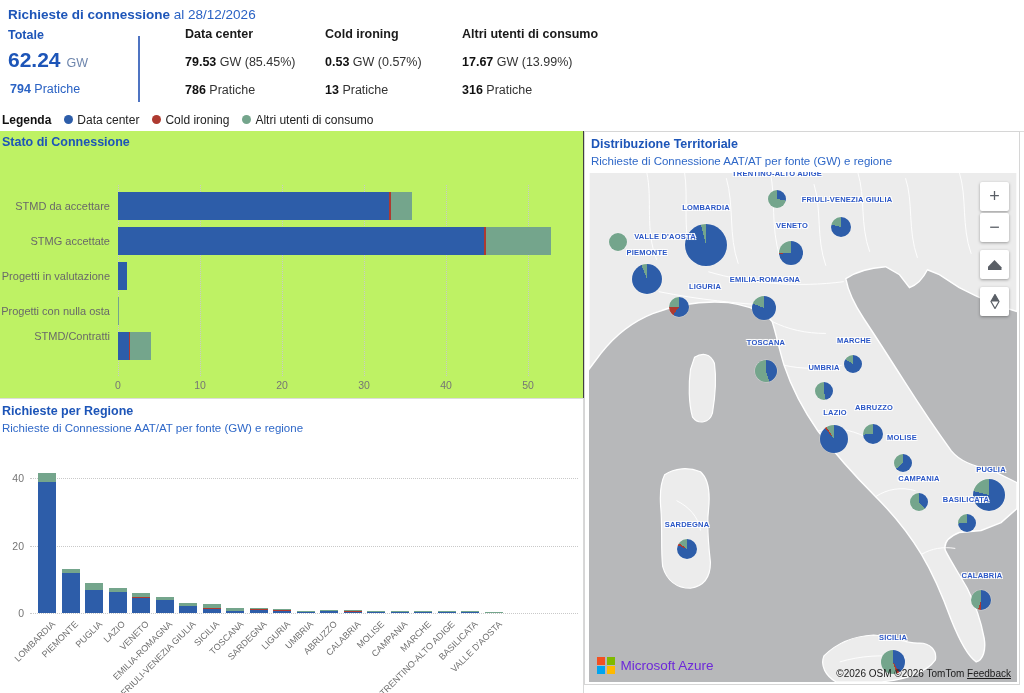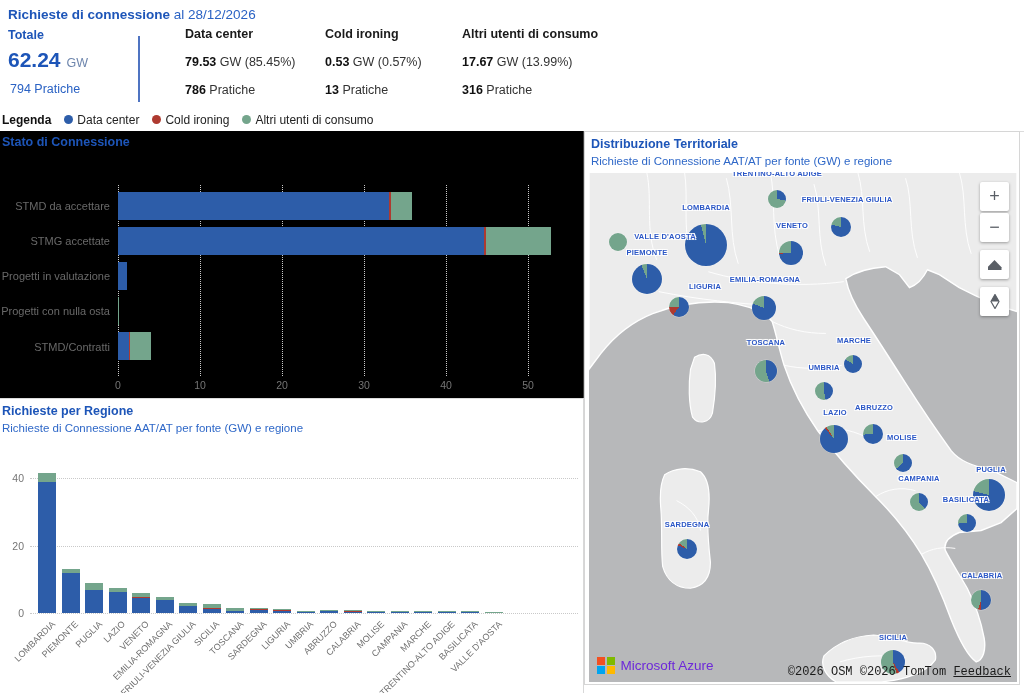--- a/index.html
+++ b/index.html
@@ -6,37 +6,37 @@
     font-family:"Liberation Sans",sans-serif;-webkit-font-smoothing:antialiased;}
   .abs{position:absolute;}
   
   #header{position:absolute;left:0;top:0;width:1024px;height:108px;border-bottom:1px solid #e0e0e0;background:#fff;}
   #hdr-title{position:absolute;left:8px;top:7px;font-size:13.5px;color:#2a62c4;}
   #hdr-title b{color:#1d55b8;font-weight:700;}
   #tot-label{position:absolute;left:8px;top:28px;font-size:12.5px;font-weight:700;color:#1d55b8;}
   #tot-value{position:absolute;left:8px;top:48px;font-size:21px;font-weight:700;color:#1d55b8;}
   #tot-value .unit{font-size:12.5px;font-weight:400;color:#6e86ad;}
   #tot-count{position:absolute;left:10px;top:82px;font-size:12.5px;color:#2a62c4;}
-  #tot-count b{font-weight:400;}
+  #tot-count b{font-weight:700;}
   #hdr-divider{position:absolute;left:138px;top:36px;width:2px;height:66px;background:#4f74c2;}
   .hcol{position:absolute;top:0;height:108px;}
   .hcol .nm{position:absolute;top:27px;font-size:12.5px;font-weight:700;color:#1a1a1a;white-space:nowrap;}
   .hcol .vl{position:absolute;top:55px;font-size:12.5px;color:#333;white-space:nowrap;}
   .hcol .ct{position:absolute;top:83px;font-size:12.5px;color:#333;white-space:nowrap;}
   .hcol b{color:#111;}
   
   #legendbar{position:absolute;left:0;top:108px;width:1024px;height:23px;border-bottom:1px solid #dcdcdc;background:#fff;}
   #legendbar .wrap{position:absolute;left:2px;top:0;height:23px;display:flex;align-items:center;gap:13px;}
   #legend-title{font-size:12px;font-weight:700;color:#111;}
   .lg-item{display:flex;align-items:center;gap:4px;font-size:12px;color:#222;cursor:default;}
   .lg-dot{width:9px;height:9px;border-radius:50%;display:inline-block;}
   
   .panel-title{position:absolute;font-size:12.5px;font-weight:700;color:#1d55b8;white-space:nowrap;}
   .panel-sub{position:absolute;font-size:11.5px;color:#2f68c8;white-space:nowrap;}
-  #panel1{position:absolute;left:0;top:131px;width:583px;height:267px;border-right:4px solid #404040;background:#000000;}
+  #panel1{position:absolute;left:0;top:131px;width:583px;height:267px;border-right:4px solid #404040;background:#bef264;}
   #panel2{position:absolute;left:0;top:398px;width:583px;height:294px;border-top:1px solid #dcdcdc;border-right:1px solid #d8d8d8;border-bottom:1px solid #dcdcdc;background:#fff;}
   #panel3{position:absolute;left:584px;top:131px;width:436px;height:554px;border:1px solid #d6d6d6;background:#fff;box-sizing:border-box;}
   .gridv{position:absolute;border-left:1px dotted #c9c9c9;width:0;}
   .gridh{position:absolute;border-top:1px dotted #c9c9c9;height:0;}
   .xtick{position:absolute;font-size:10.5px;color:#757575;transform:translateX(-50%);}
   .ytick{position:absolute;font-size:10.5px;color:#757575;width:22px;text-align:right;}
   .cat-label{position:absolute;left:0;width:110px;text-align:right;font-size:11px;color:#696969;white-space:nowrap;}
   .seg{position:absolute;}
   .rlab-holder{position:absolute;width:0;height:0;}
   .rlab{position:absolute;right:0;top:0;white-space:nowrap;font-size:9px;color:#6e6e6e;
@@ -47,21 +47,21 @@
   .map-label{position:absolute;transform:translateX(-50%);font-size:7.5px;font-weight:700;color:#2a56c6;
      white-space:nowrap;letter-spacing:0.2px;
      text-shadow:1px 1px 0 #fff,-1px -1px 0 #fff,1px -1px 0 #fff,-1px 1px 0 #fff,0 0 2px #fff;}
   #map-controls{position:absolute;right:8px;top:10px;width:29px;}
   .mapbtn{width:29px;height:29px;background:#fff;border:none;border-radius:2px;box-shadow:0 1px 3px rgba(0,0,0,0.35);
      color:#5a5f66;font-size:18px;line-height:29px;text-align:center;padding:0;display:block;cursor:pointer;
      font-family:"Liberation Sans",sans-serif;}
   .gap2{margin-top:2px;} .gap8{margin-top:8px;}
   #pitch-shape{display:inline-block;width:14px;height:10px;background:#5a5f66;margin-top:10px;
      clip-path:polygon(50% 0,100% 72%,100% 100%,0 100%,0 72%);}
-  #attribution{position:absolute;right:6px;bottom:3px;font-family:Liberation Mono, monospace;font-size:12px;color:#1a1a1a;}
+  #attribution{position:absolute;right:6px;bottom:3px;font-family:Liberation Sans, sans-serif;font-size:10px;color:#1a1a1a;}
   #attribution a{color:#1a1a1a;text-decoration:underline;cursor:pointer;}
   #azure-logo{position:absolute;left:8px;bottom:8px;display:flex;align-items:center;gap:6px;}
   #ms-squares{display:grid;grid-template-columns:8px 8px;grid-template-rows:8px 8px;gap:1.5px;}
   #ms-squares span{display:block;width:8px;height:8px;}
   #azure-text{font-size:13.5px;color:#6d28d9;}
 </style>
 </head>
 <body>
 
 <div id="header">
@@ -128,21 +128,21 @@
       <div class="seg" style="left: 388.6px; top: 61px; width: 2.05px; height: 28px; background: rgb(174, 58, 48);"></div>
       <div class="seg" style="left: 390.65px; top: 61px; width: 21.32px; height: 28px; background: rgb(116, 165, 140);"></div>
       <div class="cat-label" style="top: 96px; height: 28px; line-height: 28px;">STMG accettate</div>
       <div class="seg" style="left: 118px; top: 96px; width: 365.72px; height: 28px; background: rgb(45, 93, 169);"></div>
       <div class="seg" style="left: 483.72px; top: 96px; width: 2.46px; height: 28px; background: rgb(174, 58, 48);"></div>
       <div class="seg" style="left: 486.18px; top: 96px; width: 64.78px; height: 28px; background: rgb(116, 165, 140);"></div>
       <div class="cat-label" style="top: 131px; height: 28px; line-height: 28px;">Progetti in valutazione</div>
       <div class="seg" style="left: 118px; top: 131px; width: 9.02px; height: 28px; background: rgb(45, 93, 169);"></div>
       <div class="cat-label" style="top: 166px; height: 28px; line-height: 28px;">Progetti con nulla osta</div>
       <div class="seg" style="left: 118px; top: 166px; width: 1.2px; height: 28px; background: rgb(116, 165, 140);"></div>
-      <div class="cat-label" style="top: 202px; height: 28px; line-height: 28px;">STMD/Contratti</div>
+      <div class="cat-label" style="top: 191px; height: 28px; line-height: 28px;">STMD/Contratti</div>
       <div class="seg" style="left: 118px; top: 201px; width: 10.66px; height: 28px; background: rgb(45, 93, 169);"></div>
       <div class="seg" style="left: 128.66px; top: 201px; width: 1.64px; height: 28px; background: rgb(174, 58, 48);"></div>
       <div class="seg" style="left: 130.3px; top: 201px; width: 20.5px; height: 28px; background: rgb(116, 165, 140);"></div>
     </div>
 </div>
 
 <div id="panel2">
   <div class="panel-title" style="left:2px;top:5px;">Richieste per Regione</div>
   <div class="panel-sub" style="left:2px;top:23px;">Richieste di Connessione AAT/AT per fonte (GW) e regione</div>
   <div id="plot2" class="abs" style="left:0;top:0;width:583px;height:294px;">

